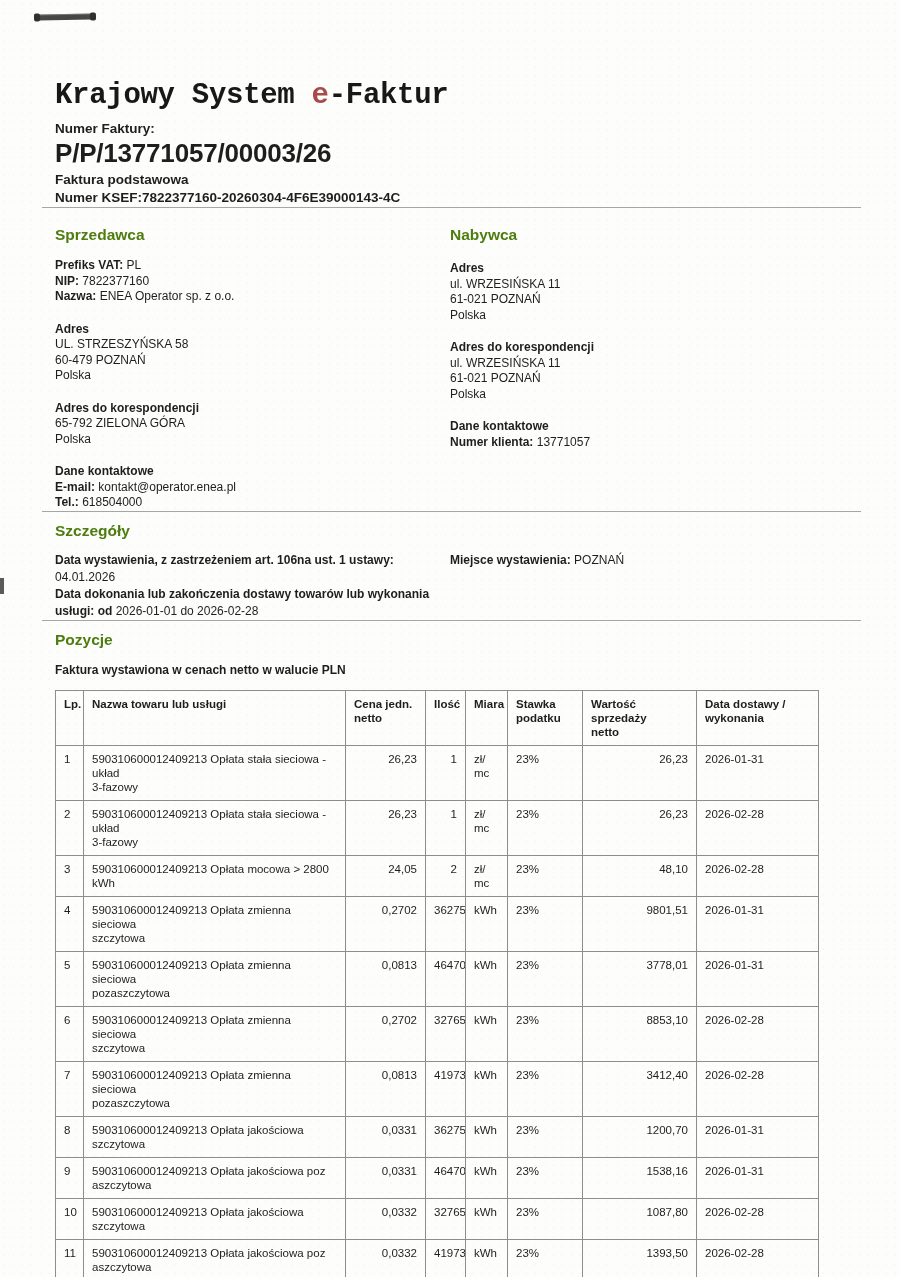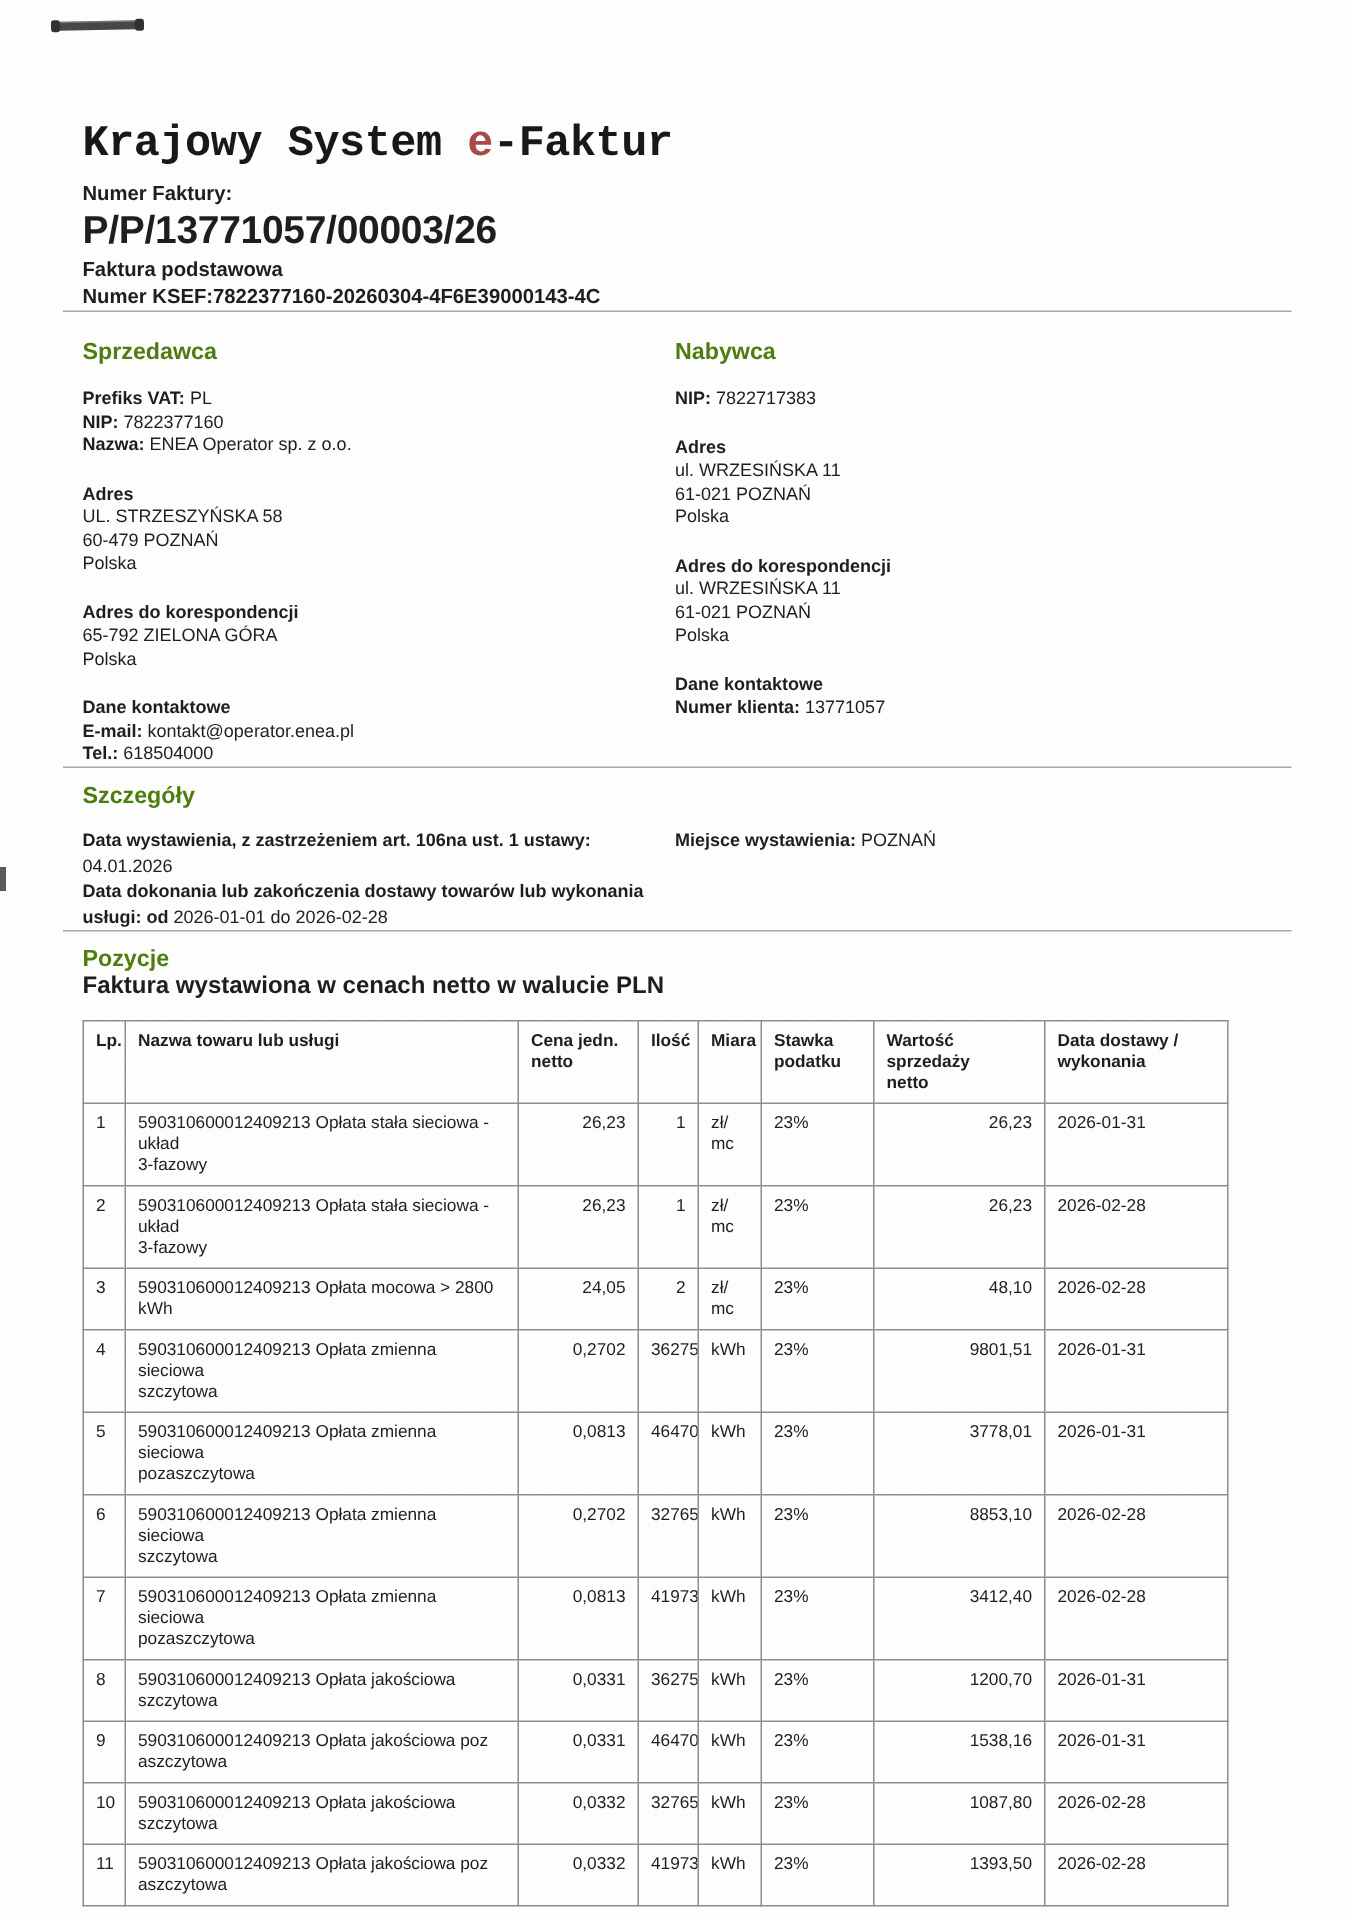--- a/index.html
+++ b/index.html
@@ -56,21 +56,21 @@
   .line{font-size:12px;line-height:15.5px;}
   .lbl{font-weight:bold;}
   .block{margin-top:14px;}
   .block-gap{margin-top:17px;}
   .sub-heading{font-size:12px;font-weight:bold;line-height:15.5px;}
 
   .details-flex{display:flex;margin-top:12px;}
   .details-left{width:395px;flex:0 0 395px;font-size:12px;line-height:17px;}
   .details-right{flex:1;font-size:12px;line-height:17px;}
 
-  .items-note{font-size:16px;font-weight:bold;}
+  .items-note{font-size:12px;font-weight:bold;margin-top:14px;}
 
   table.items{
     border-collapse:collapse;margin-top:13px;width:763px;table-layout:fixed;
     font-size:11.5px;
   }
   table.items th,table.items td{
     border:1.2px solid #8d8d8d;padding:6px 8px;vertical-align:top;
     line-height:14px;overflow:hidden;
   }
   table.items th{font-weight:bold;text-align:left;white-space:pre-line;}
@@ -125,21 +125,20 @@
       <div class="block-gap">
         <div class="sub-heading">Dane kontaktowe</div>
         <div class="line"><span class="lbl">E-mail:</span> <span>kontakt@operator.enea.pl</span></div>
         <div class="line"><span class="lbl">Tel.:</span> <span>618504000</span></div>
       </div>
     </div>
 
     <div class="col-right">
       <div class="section-heading">Nabywca</div>
       <div class="block">
-        <div class="line"><span class="lbl">NIP:</span> <span>7822717383</span></div>
       </div>
       <div class="block-gap">
         <div class="sub-heading">Adres</div>
         <div class="line">ul. WRZESIŃSKA 11</div>
         <div class="line">61-021 POZNAŃ</div>
         <div class="line">Polska</div>
       </div>
       <div class="block-gap">
         <div class="sub-heading">Adres do korespondencji</div>
         <div class="line">ul. WRZESIŃSKA 11</div>

